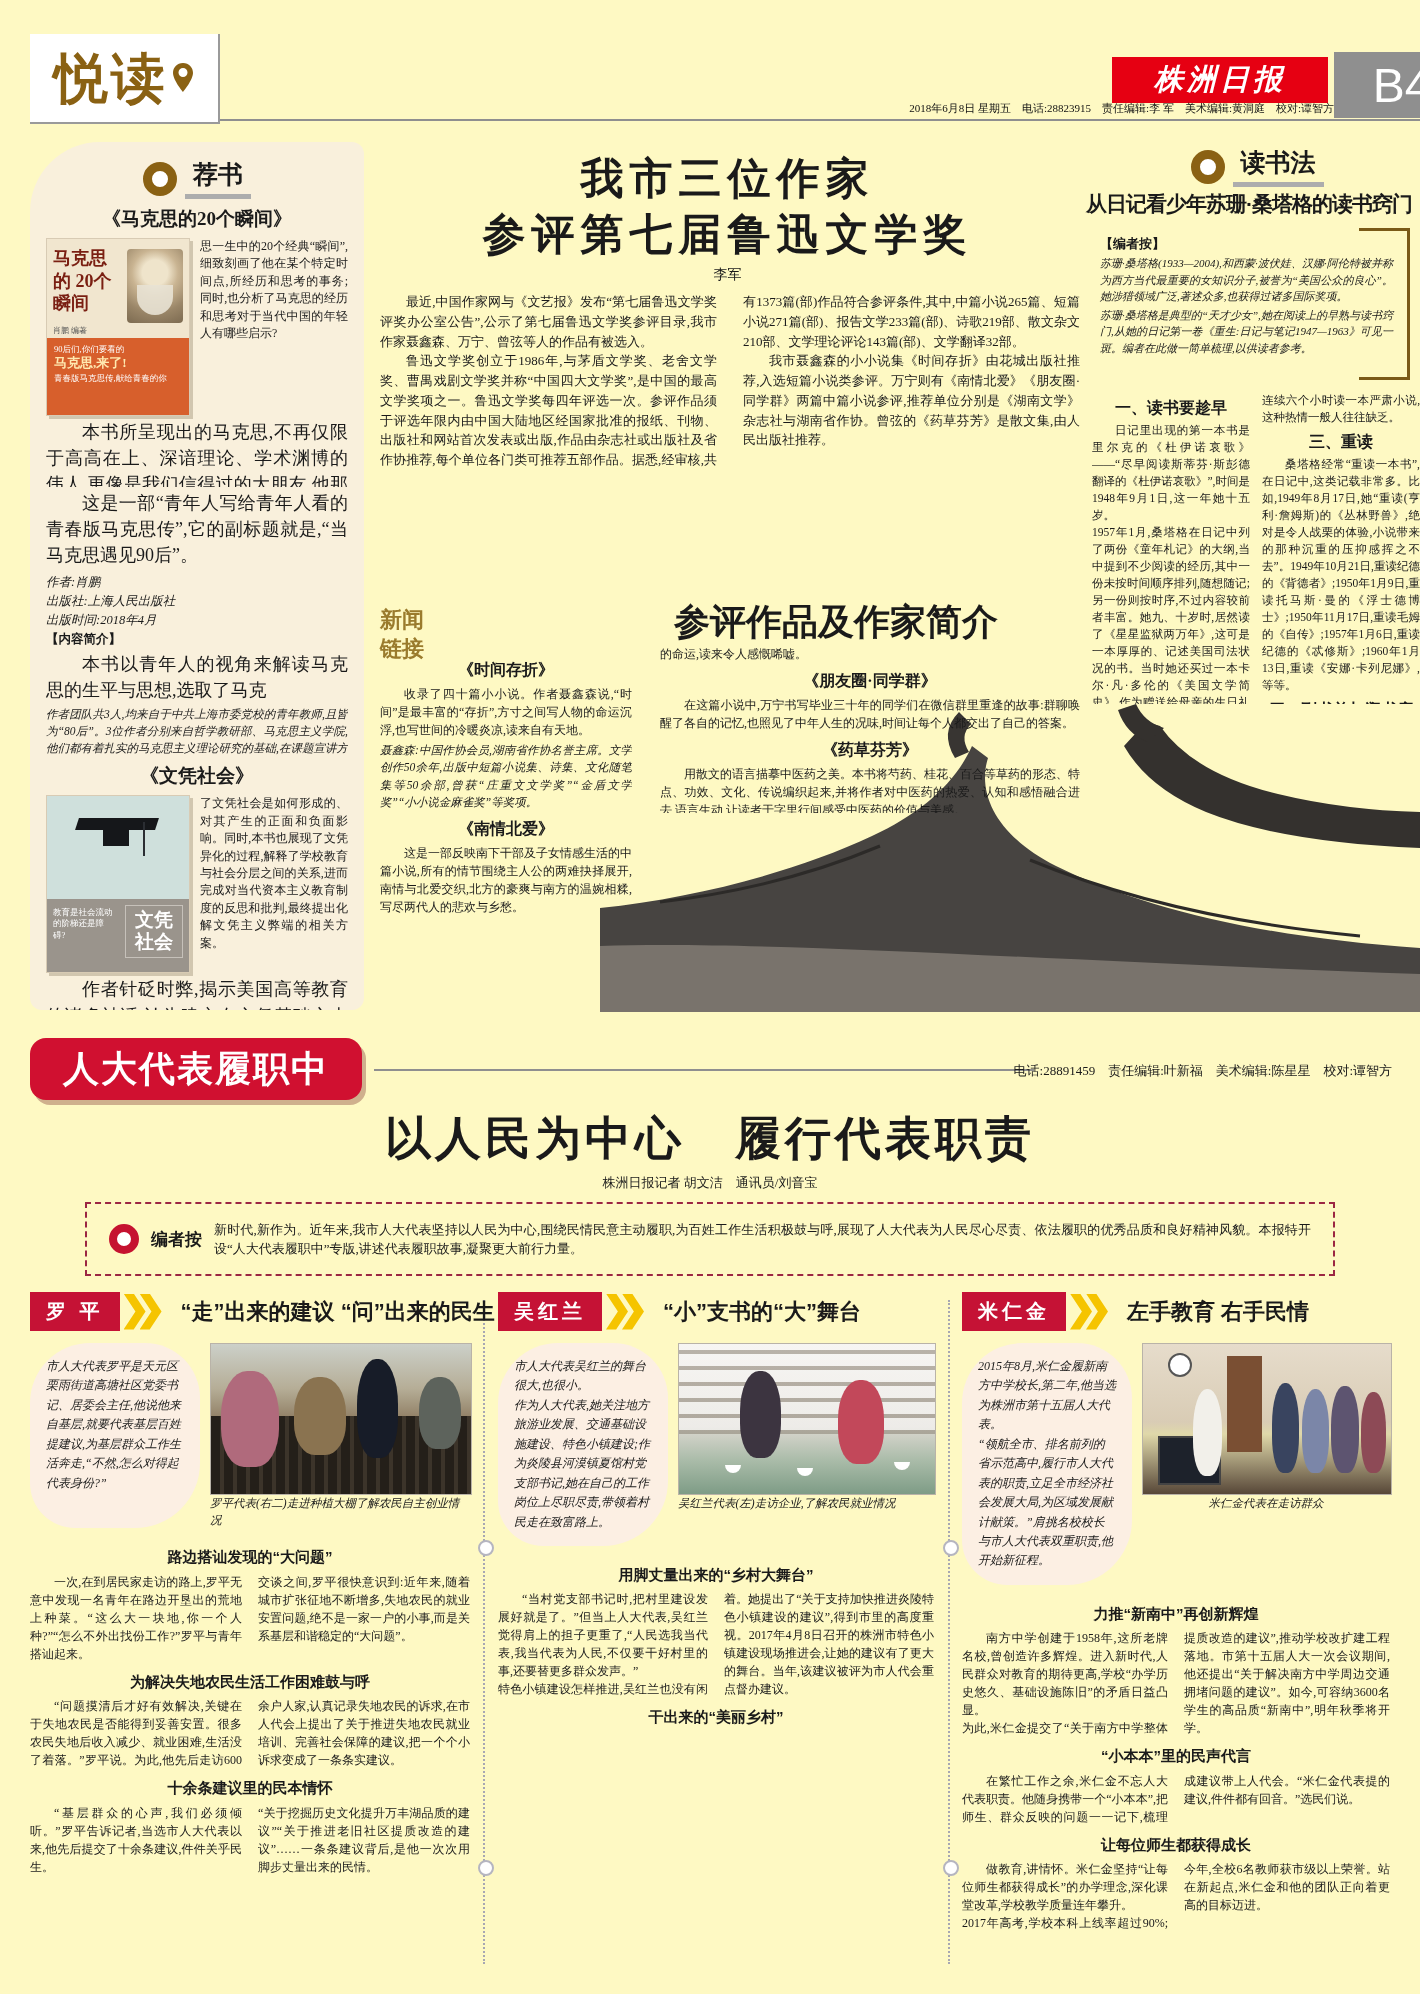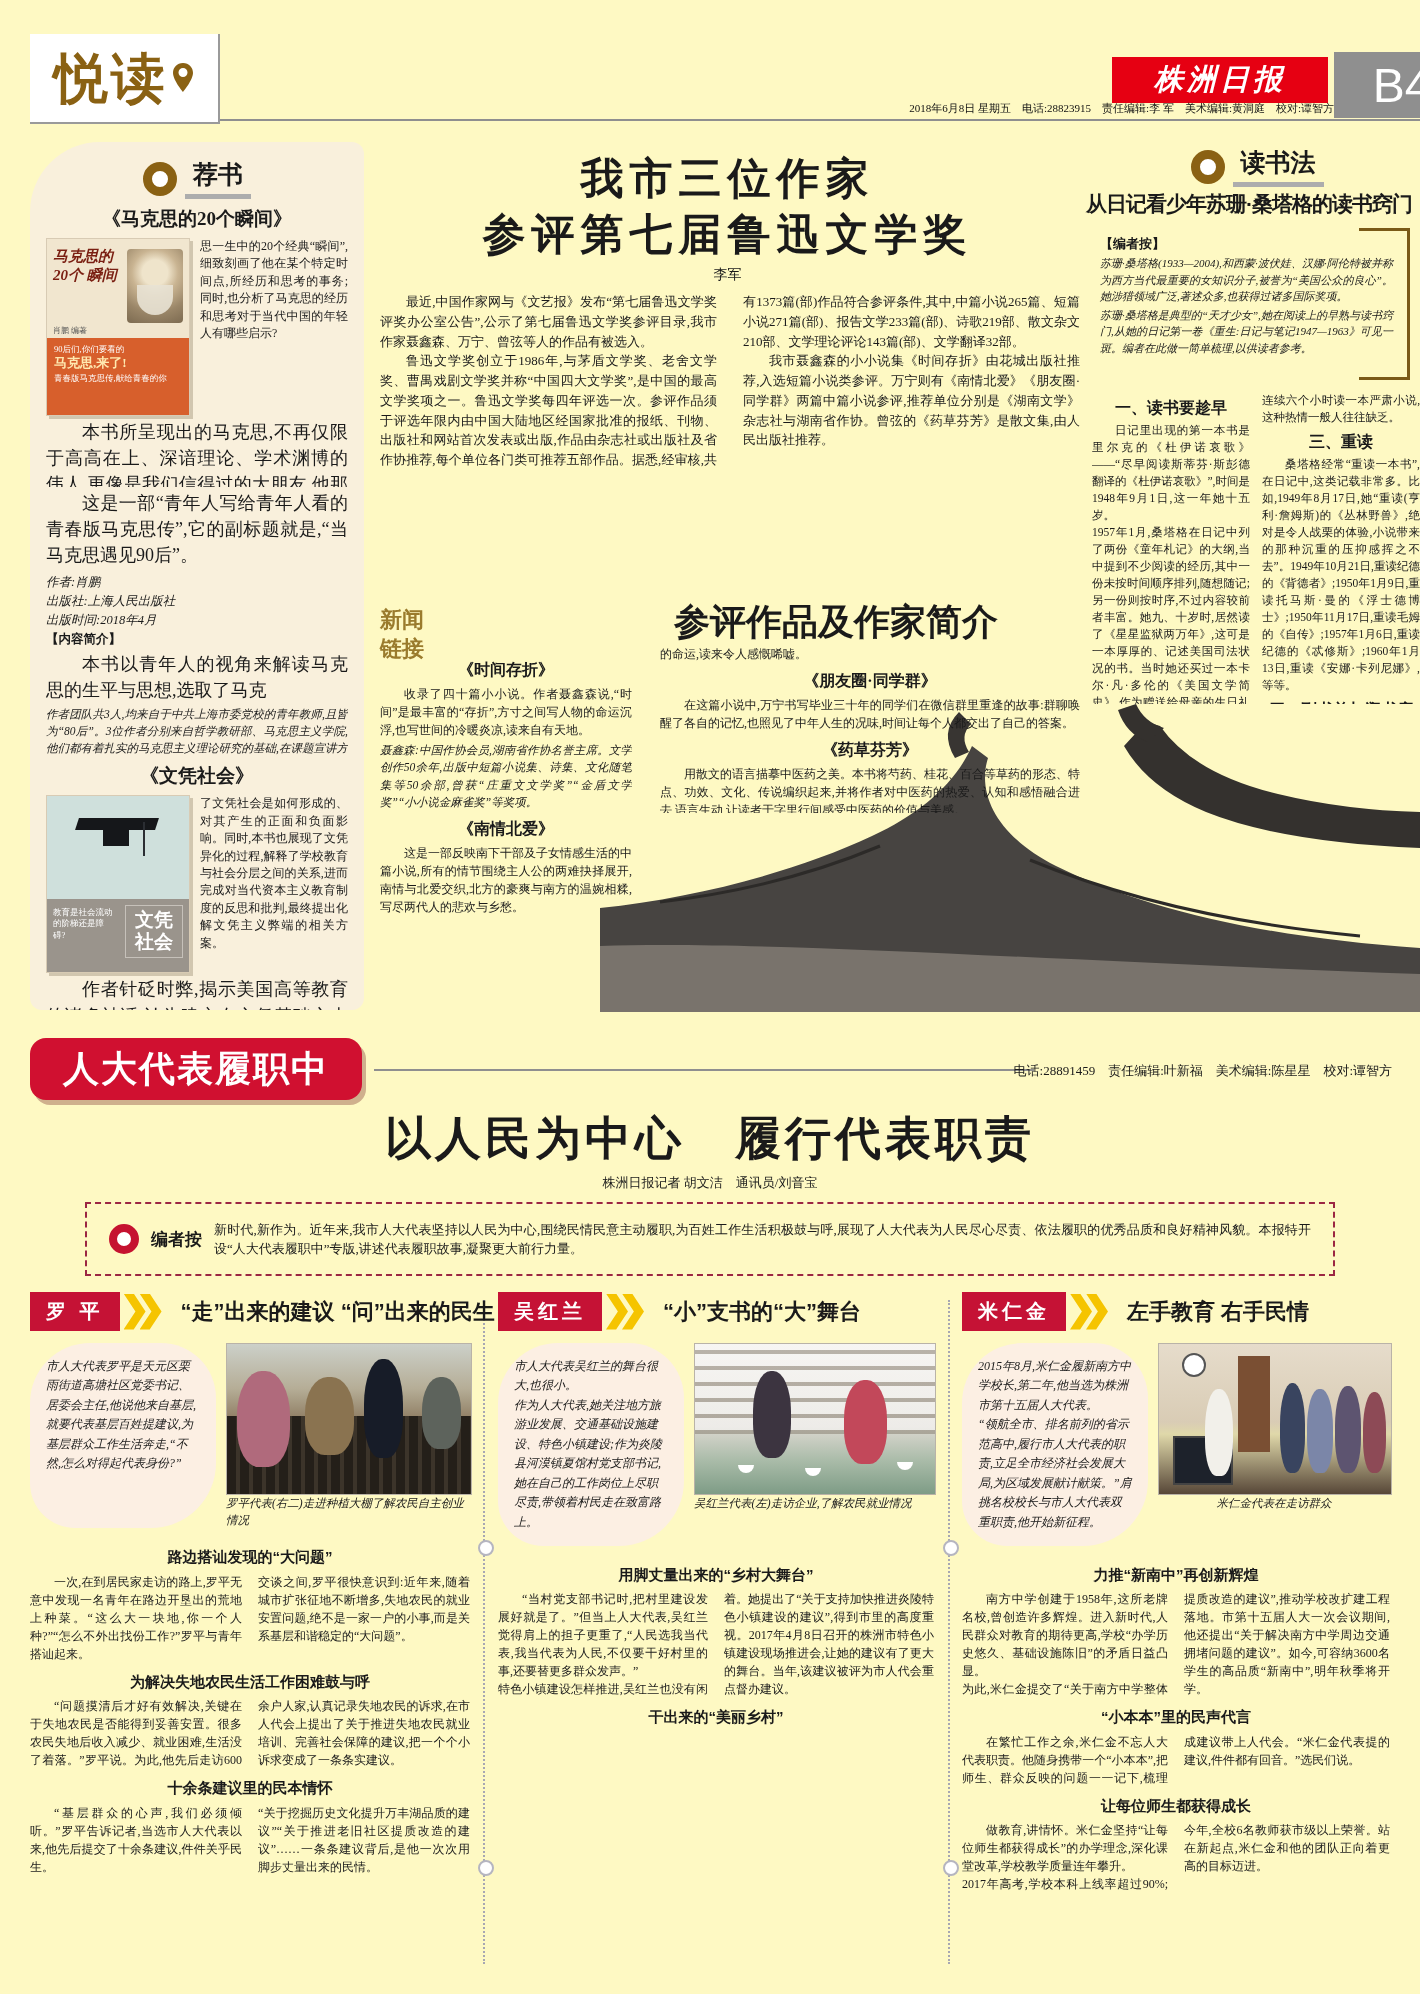--- a/index.html
+++ b/index.html
@@ -29,21 +29,21 @@
 
   
   .left-panel{position:absolute;left:30px;top:142px;width:334px;height:868px;background:#f9f0dc;
               border-radius:70px 12px 12px 12px;padding:16px 16px;box-sizing:border-box;overflow:hidden;}
   .book-title{text-align:center;font-size:19px;font-weight:bold;margin:7px 0 6px;}
   .book-row{display:flex;gap:10px;}
   .cover{flex:none;width:142px;height:176px;border:1px solid #d8cbb4;box-shadow:3px 3px 0 rgba(90,70,40,.25);
          position:relative;overflow:hidden;}
   .cover1-top{height:56%;background:#f1e6cf;position:relative;}
   .cover1-title{position:absolute;left:6px;top:8px;width:66px;font-weight:bold;color:#7a1f12;
-                font-size:15px;line-height:1.25;font-style:italic;}
+                font-size:18px;line-height:1.25;}
   .cover1-author{position:absolute;left:6px;top:86px;font-size:8px;color:#555;}
   .portrait{position:absolute;right:6px;top:10px;width:56px;height:74px;border-radius:4px;
             background:radial-gradient(circle at 50% 32%,#efe4cb 0 22%,#c9b492 40%,#9a8668 70%,#7c6a50 100%);}
   .beard{position:absolute;right:16px;top:46px;width:36px;height:30px;border-radius:0 0 18px 18px;background:#e8e2d4;opacity:.9;}
   .cover1-bottom{height:44%;background:#d75f2c;color:#fff;padding:5px 7px;box-sizing:border-box;}
   .cv-s{font-size:8.5px;line-height:1.5;}
   .cv-b{font-size:13px;font-weight:bold;line-height:1.3;color:#ffe9b0;}
   .cover2-top{height:58%;background:#cfe0dc;position:relative;}
   .cap-board{position:absolute;left:30px;top:22px;width:80px;height:12px;background:#15171a;transform:skewX(-18deg);}
   .cap-base{position:absolute;left:56px;top:32px;width:26px;height:18px;background:#15171a;}
@@ -118,21 +118,21 @@
   .sep i{position:absolute;left:-7px;width:12px;height:12px;border:2px solid #b5b5c0;border-radius:50%;background:#fff;display:block;}
 
   .bcol{position:absolute;top:1292px;z-index:2;}
   .tag-row{display:flex;align-items:center;gap:4px;}
   .name-tag{background:#c51235;color:#fff;font-family:"Liberation Sans",sans-serif;font-weight:bold;
             font-size:20px;padding:6px 16px;letter-spacing:4px;flex:none;}
   .chev{width:22px;height:36px;background:#f5c400;clip-path:polygon(0 0,46% 0,100% 50%,46% 100%,0 100%,54% 50%);flex:none;}
   .chev2{margin-left:-10px;}
   .col-headline{font-family:"Liberation Sans",sans-serif;font-size:22px;font-weight:900;margin-left:15px;white-space:nowrap;}
   .intro-row{display:flex;gap:10px;margin-top:12px;}
-  .blob{flex:none;width:186px;min-height:160px;background:#fcefe3;border-radius:60px 55px 65px 45px;
+  .blob{flex:none;width:170px;min-height:160px;background:#fcefe3;border-radius:60px 55px 65px 45px;
         padding:14px 16px;box-sizing:border-box;font-size:12px;line-height:1.62;font-style:italic;}
   .photo-wrap{flex:1;min-width:0;}
   .photo{width:100%;height:150px;position:relative;overflow:hidden;border:1px solid #b9b3a8;}
   .caption{font-size:11.5px;font-style:italic;line-height:1.45;}
   .col-body{margin-top:10px;column-count:2;column-gap:16px;height:402px;overflow:hidden;
             font-size:12px;line-height:1.5;text-align:justify;}
   .col-body h4{column-span:all;text-align:center;font-size:15px;font-weight:bold;margin:8px 0 4px;
                font-family:"Liberation Sans",sans-serif;}
   .col-body p{margin:0;text-indent:2em;}
 

